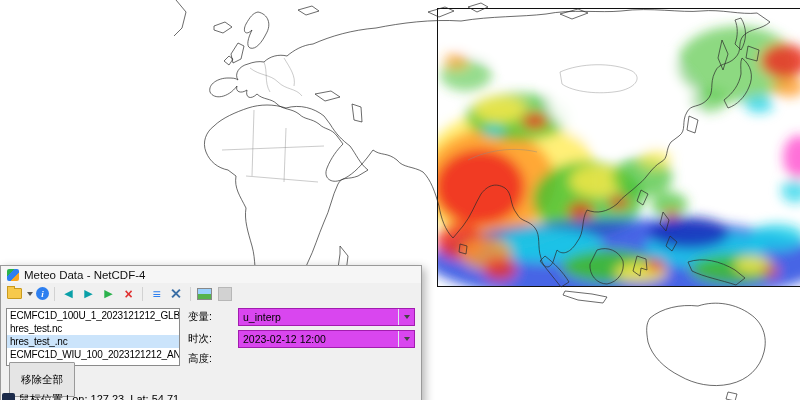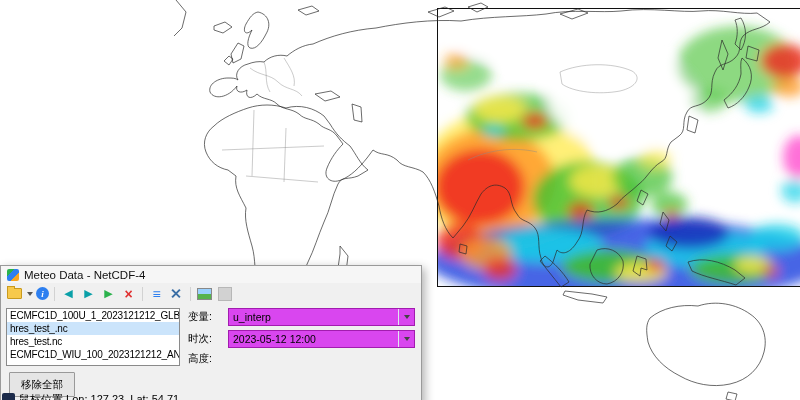--- a/index.html
+++ b/index.html
@@ -43,27 +43,27 @@
   .tb-image .img-shape{width:13px;height:10px;border:1px solid #888;
       background:linear-gradient(#9ad1ff 0 55%,#57b34e 55%);}
   .tb-save .save-shape{width:12px;height:12px;background:#c9c9c9;border:1px solid #a5a5a5;opacity:.75;}
   .sep{width:1px;height:14px;background:#d2d2d2;margin:0 2px;flex:none;}
 
   .body{display:flex;gap:8px;padding:4px 6px 0 5px;}
   .filelist{width:172px;height:56px;background:#fff;border:1px solid #8a8a8a;overflow:hidden;flex:none;}
   .file-item{height:13px;line-height:13px;padding:0 3px;white-space:nowrap;font-size:10px;letter-spacing:-.2px;overflow:hidden;}
   .file-item.selected{background:#cbe4fb;}
   .form{flex:1;display:flex;flex-direction:column;gap:4px;}
-  .frow{display:flex;align-items:center;gap:10px;}
+  .frow{display:flex;align-items:center;gap:20px;}
   .flabel{width:30px;flex:none;font-size:10.5px;}
   .combo{flex:1;height:16px;background:#d946ef;border:1px solid #a21caf;display:flex;align-items:center;}
   .combo-value{flex:1;padding:0 4px;font-size:10.5px;white-space:nowrap;overflow:hidden;}
   .combo-btn{width:15px;height:100%;display:flex;align-items:center;justify-content:center;border-left:1px solid #dfe7ee;flex:none;}
   .caret{width:0;height:0;border-left:3px solid transparent;border-right:3px solid transparent;border-top:4px solid #444;}
-  .remove-all{position:absolute;left:8px;bottom:9px;height:25px;padding:0 11px;background:#e5e5e5;
+  .remove-all{position:absolute;left:8px;bottom:9px;height:35px;padding:0 11px;background:#e5e5e5;
       border:1px solid #999;font-size:10.5px;font-family:inherit;border-radius:1px;}
 
   
   .statusbar{position:absolute;left:2px;top:392px;z-index:11;display:flex;align-items:center;gap:4px;font-size:11px;}
   .status-icon{width:13px;height:13px;background:#1b2a4a;border-radius:2px;flex:none;}
 </style>
 </head>
 <body>
 
 <div class="page">
@@ -204,39 +204,39 @@
           <span class="img-shape"></span>
         </span>
       <span class="tb tb-save">
           <span class="save-shape"></span>
         </span>
     </div>
 
     <div class="body">
       <div class="filelist">
         <div class="file-item">ECMFC1D_100U_1_2023121212_GLB_1.grib1</div>
+        <div class="file-item">hres_test.nc</div>
         <div class="file-item selected">hres_test_.nc</div>
-        <div class="file-item">hres_test.nc</div>
         <div class="file-item">ECMFC1D_WIU_100_2023121212_ANEA_1.grib1</div>
       </div>
 
       <div class="form">
         <div class="frow">
           <span class="flabel">变量:</span>
           <div class="combo">
             <span class="combo-value">u_interp</span>
             <span class="combo-btn">
                 <i class="caret"></i>
               </span>
           </div>
         </div>
         <div class="frow">
           <span class="flabel">时次:</span>
           <div class="combo">
-            <span class="combo-value">2023-05-12 12:00</span>
+            <span class="combo-value">2023-02-12 12:00</span>
             <span class="combo-btn">
                 <i class="caret"></i>
               </span>
           </div>
         </div>
         <div class="frow">
           <span class="flabel">高度:</span>
         </div>
       </div>
     </div>

